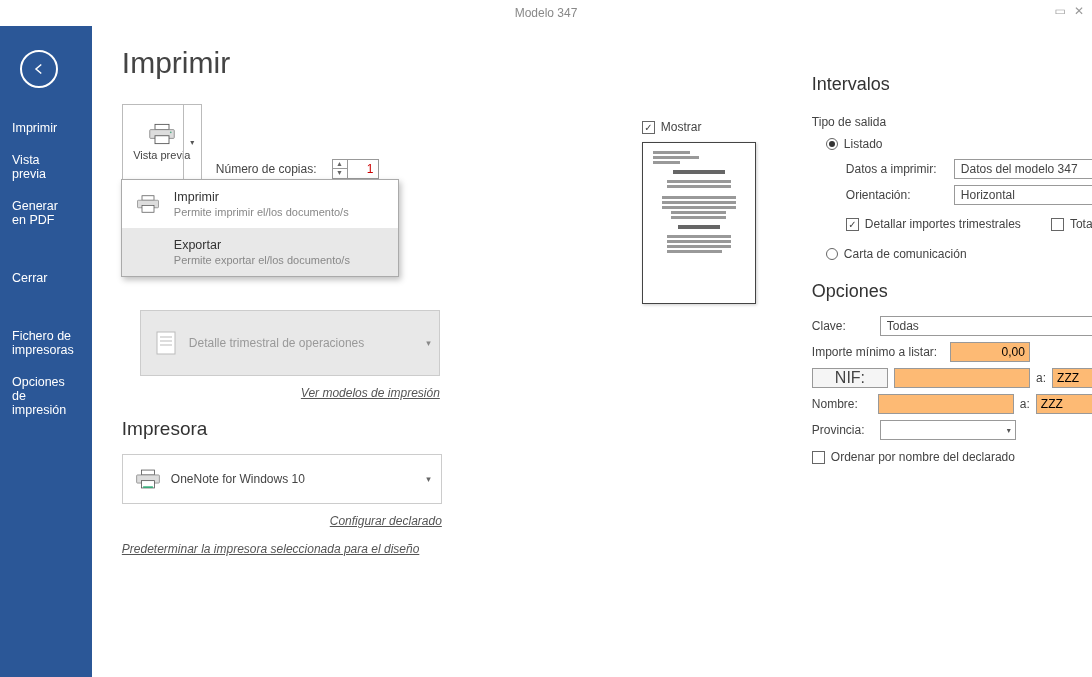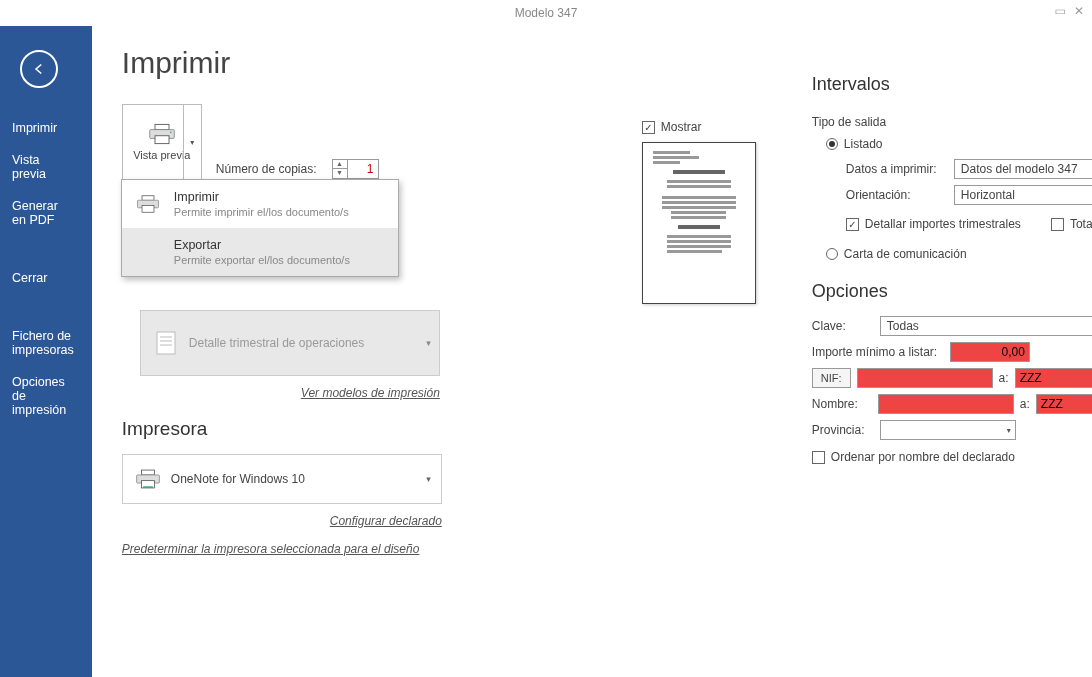--- a/index.html
+++ b/index.html
@@ -54,23 +54,23 @@
 .radio { width: 12px; height: 12px; border: 1px solid #666; border-radius: 50%; display: inline-flex; align-items: center; justify-content: center; }
 .radio.checked::after { content: ""; width: 6px; height: 6px; background: #333; border-radius: 50%; }
 .sub-block { margin-left: 34px; margin-top: 8px; }
 .form-row { display: flex; align-items: center; margin-bottom: 6px; gap: 8px; }
 .form-row .flabel { width: 100px; font-size: 12px; color: #444; }
 .select { border: 1px solid #999; height: 20px; background: #fff; display: flex; align-items: center; padding: 0 18px 0 6px; font-size: 12px; position: relative; cursor: pointer; }
 .select .caret { position: absolute; right: 4px; font-size: 8px; color: #555; }
 .select.w200 { width: 208px; }
 .check-row { display: flex; align-items: center; gap: 6px; margin: 6px 0; }
 .opts .form-row .flabel { width: 60px; }
-.input-text { border: 1px solid #999; height: 20px; padding: 0 4px; font-size: 12px; background: #ef4444; }
+.input-text { border: 1px solid #999; height: 20px; padding: 0 4px; font-size: 12px; background: #fdba74; }
 .input-text.right { text-align: right; }
-.btn-small { border: 1px solid #999; height: 20px; padding: 0 8px; background: #f5f5f5; font-size: 11px; cursor: pointer; display: inline-flex; align-items: center; }
+.btn-small { border: 1px solid #999; height: 20px; padding: 0 22px; background: #f5f5f5; font-size: 16px; cursor: pointer; display: inline-flex; align-items: center; }
 .range-row { display: flex; align-items: center; gap: 6px; margin-bottom: 6px; }
 .range-row .flabel { width: 60px; }
 svg { display: block; }
 </style>
 </head>
 <body>
 
 <div class="window">
   <div class="titlebar">
     <span>Modelo 347</span>

